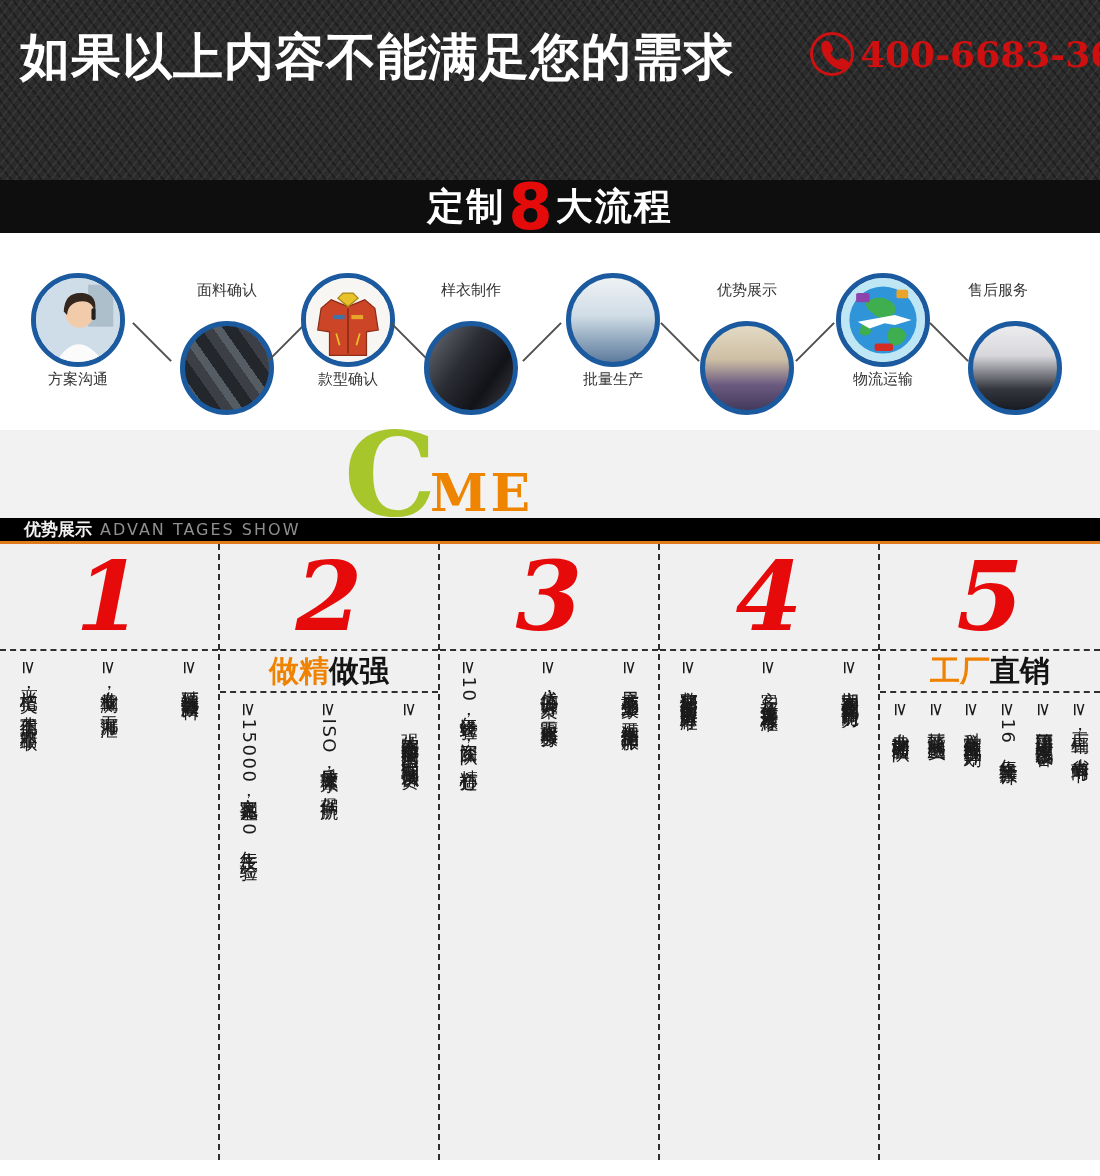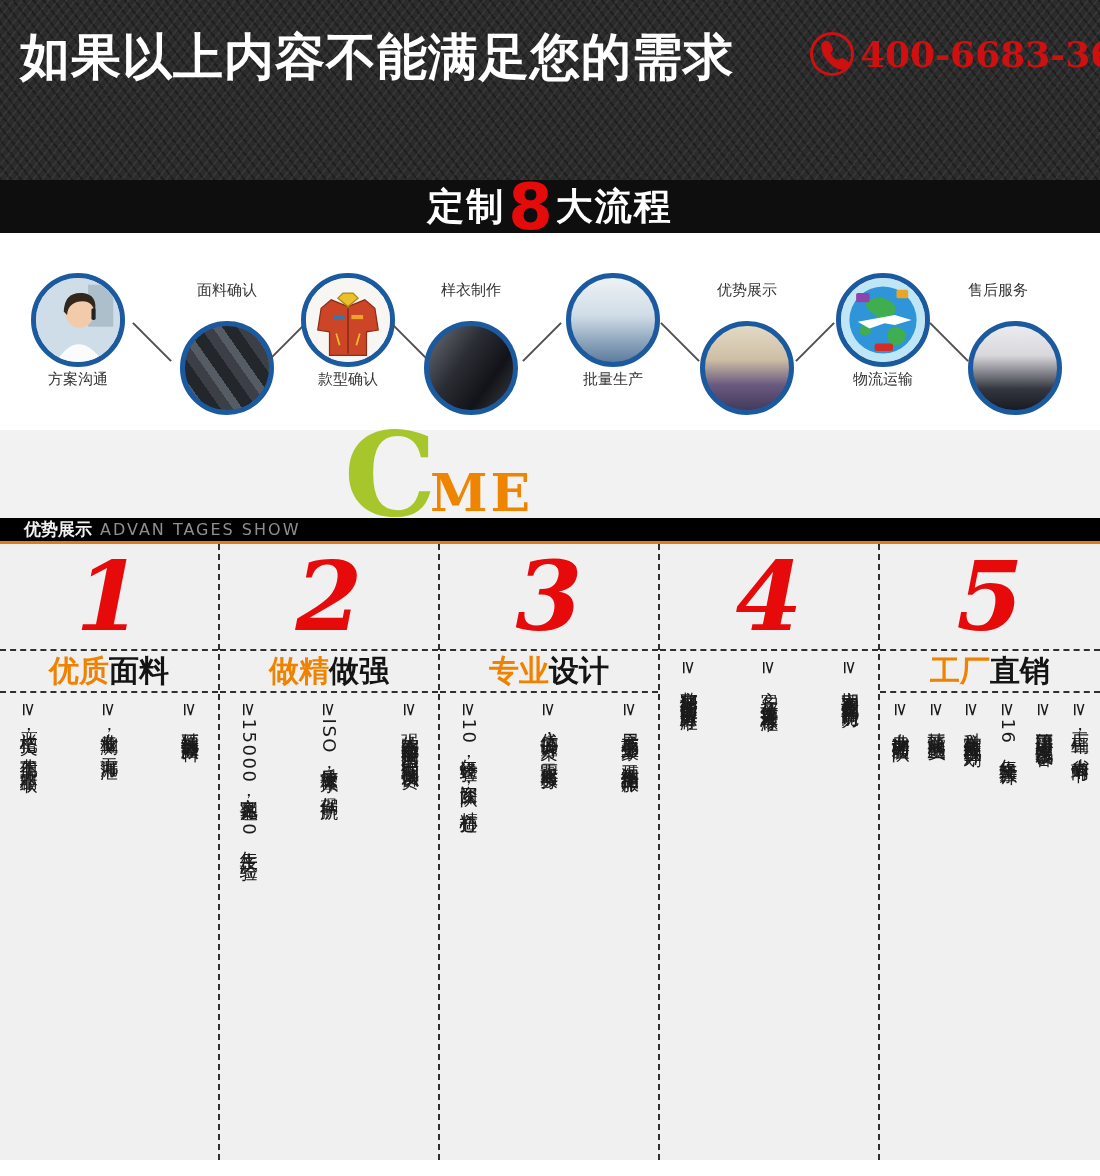--- a/index.html
+++ b/index.html
@@ -238,24 +238,20 @@
   <span class="adv-cn">优势展示</span>
   <span class="adv-en">ADVAN TAGES SHOW</span>
 </div>
 
 <div class="columns">
 
   <div class="col">
     <div class="num-row">
       <span class="num">1</span>
     </div>
-    <div class="title-row">
-      <span class="title-hl">优质</span>
-      <span class="title-rest">面料</span>
-    </div>
     <div class="lines">
       <div class="vline">≥精挑细选每一款面料</div>
       <div class="vline">≥专业检测，无漏可泄</div>
       <div class="vline">≥严格把关，非优不用 非精不取</div>
     </div>
   </div>
 
   <div class="col">
     <div class="num-row">
       <span class="num">2</span>
@@ -267,24 +263,20 @@
     <div class="lines">
       <div class="vline">≥强大的生产能力科学灵活的生产 管理制度知识供货</div>
       <div class="vline">≥ISO质量管理体系，保驾护航</div>
       <div class="vline">≥15000家客户见证，10年生产 经验</div>
     </div>
   </div>
 
   <div class="col">
     <div class="num-row">
       <span class="num">3</span>
-    </div>
-    <div class="title-row">
-      <span class="title-hl">专业</span>
-      <span class="title-rest">设计</span>
     </div>
     <div class="lines">
       <div class="vline">≥展示成功企业形象，精工细作精品工作服</div>
       <div class="vline">≥优质的设计方案，零距离对接服务</div>
       <div class="vline">≥10年设计经验，资深团队，精心打造</div>
     </div>
   </div>
 
   <div class="col">
     <div class="num-row">

